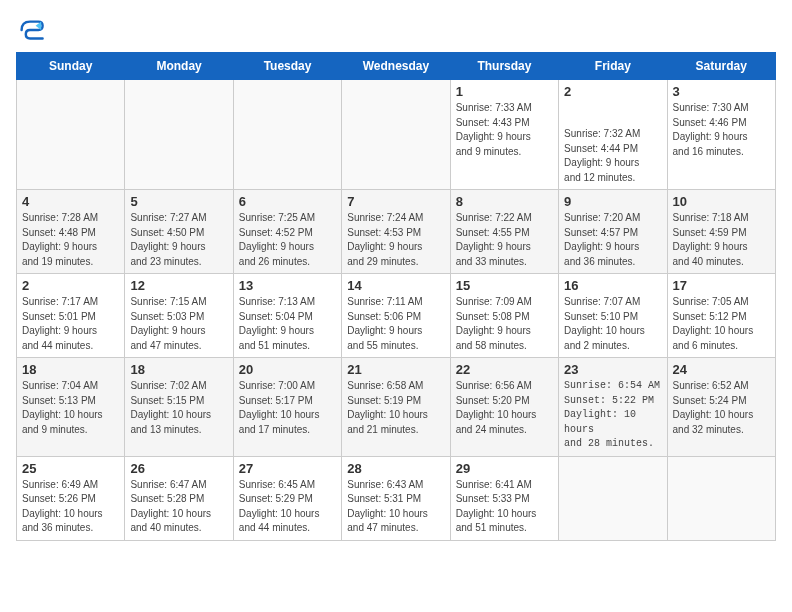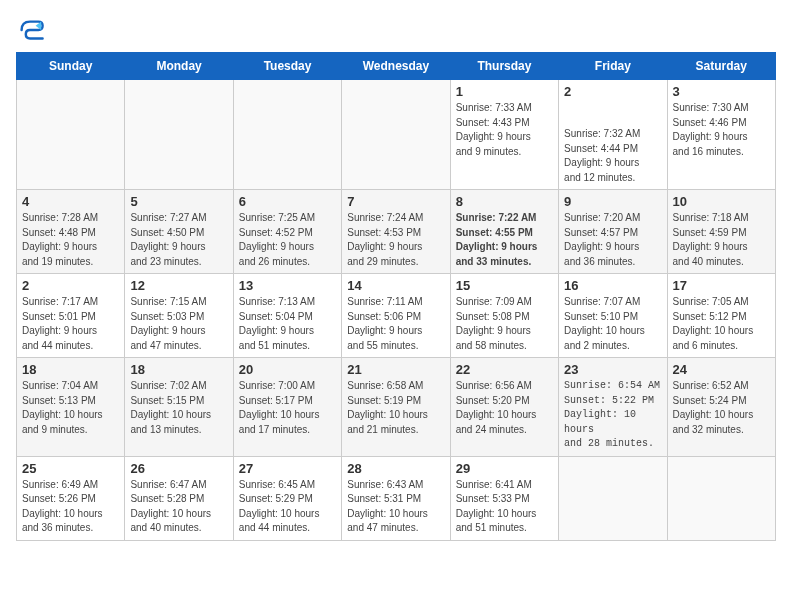--- a/index.html
+++ b/index.html
@@ -175,21 +175,21 @@
           </td>
           <td style="background: rgb(245, 245, 245);">
             <span class="day-num">7</span>
             <div class="day-info" style="white-space: pre-line;">Sunrise: 7:24 AM
 Sunset: 4:53 PM
 Daylight: 9 hours
 and 29 minutes.</div>
           </td>
           <td style="background: rgb(245, 245, 245);">
             <span class="day-num">8</span>
-            <div class="day-info" style="white-space: pre-line; font-weight: bold;">Sunrise: 7:22 AM
+            <div class="day-info" style="white-space: pre-line;">Sunrise: 7:22 AM
 Sunset: 4:55 PM
 Daylight: 9 hours
 and 33 minutes.</div>
           </td>
           <td style="background: rgb(245, 245, 245);">
             <span class="day-num">9</span>
             <div class="day-info" style="white-space: pre-line;">Sunrise: 7:20 AM
 Sunset: 4:57 PM
 Daylight: 9 hours
 and 36 minutes.</div>

